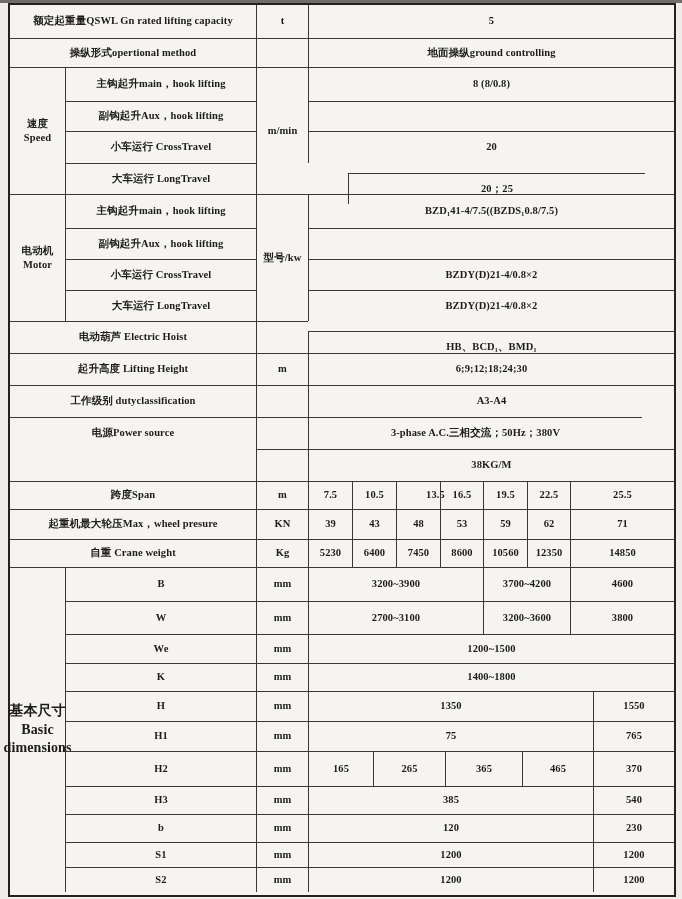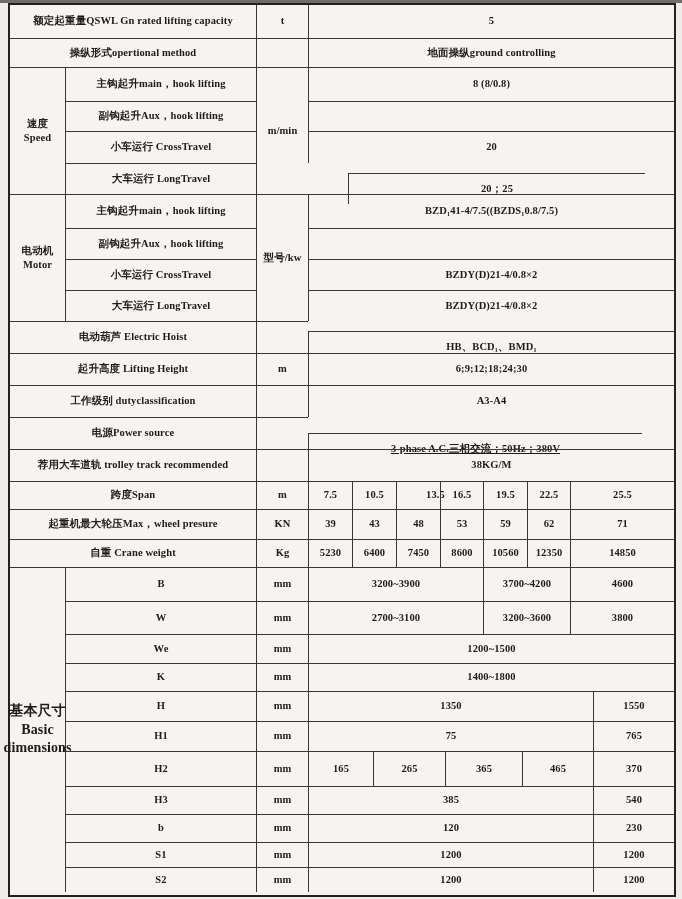--- a/index.html
+++ b/index.html
@@ -81,22 +81,21 @@
       <div class="cell" style="left: 246px; top: 316px; width: 52px; height: 32px;"></div>
       <div class="cell" style="left: 298px; top: 316px; width: 366px; height: 32px; margin-top: 10px;">HB、BCD₁、BMD₁</div>
       <div class="cell nl" style="left: 0px; top: 348px; width: 246px; height: 32px;">起升高度 Lifting Height</div>
       <div class="cell" style="left: 246px; top: 348px; width: 52px; height: 32px;">m</div>
       <div class="cell" style="left: 298px; top: 348px; width: 366px; height: 32px;">6;9;12;18;24;30</div>
       <div class="cell nl" style="left: 0px; top: 380px; width: 246px; height: 32px;">工作级别 dutyclassification</div>
       <div class="cell" style="left: 246px; top: 380px; width: 52px; height: 32px;"></div>
       <div class="cell" style="left: 298px; top: 380px; width: 366px; height: 32px;">A3-A4</div>
       <div class="cell nl" style="left: 0px; top: 412px; width: 246px; height: 32px;">电源Power source</div>
       <div class="cell" style="left: 246px; top: 412px; width: 52px; height: 32px;"></div>
-      <div class="cell" style="left: 298px; top: 428px; width: 334px; height: 32px; text-decoration: underline;">3-phase A.C.三相交流；50Hz；380V</div>
-      <div class="cell nl" style="left: 0px; top: 444px; width: 246px; height: 32px;">荐用大车道轨 trolley track recommended</div>
+      <div class="cell" style="left: 298px; top: 412px; width: 334px; height: 32px;">3-phase A.C.三相交流；50Hz；380V</div>
       <div class="cell" style="left: 246px; top: 444px; width: 52px; height: 32px;"></div>
       <div class="cell" style="left: 298px; top: 444px; width: 366px; height: 32px;">38KG/M</div>
       <div class="cell nl" style="left: 0px; top: 476px; width: 246px; height: 28px;">跨度Span</div>
       <div class="cell" style="left: 246px; top: 476px; width: 52px; height: 28px;">m</div>
       <div class="cell" style="left: 298px; top: 476px; width: 44px; height: 28px;">7.5</div>
       <div class="cell" style="left: 342px; top: 476px; width: 44px; height: 28px;">10.5</div>
       <div class="cell" style="left: 386px; top: 476px; width: 44px; height: 28px; padding-left: 36px;">13.5</div>
       <div class="cell" style="left: 430px; top: 476px; width: 43px; height: 28px;">16.5</div>
       <div class="cell" style="left: 473px; top: 476px; width: 44px; height: 28px;">19.5</div>
       <div class="cell" style="left: 517px; top: 476px; width: 43px; height: 28px;">22.5</div>

